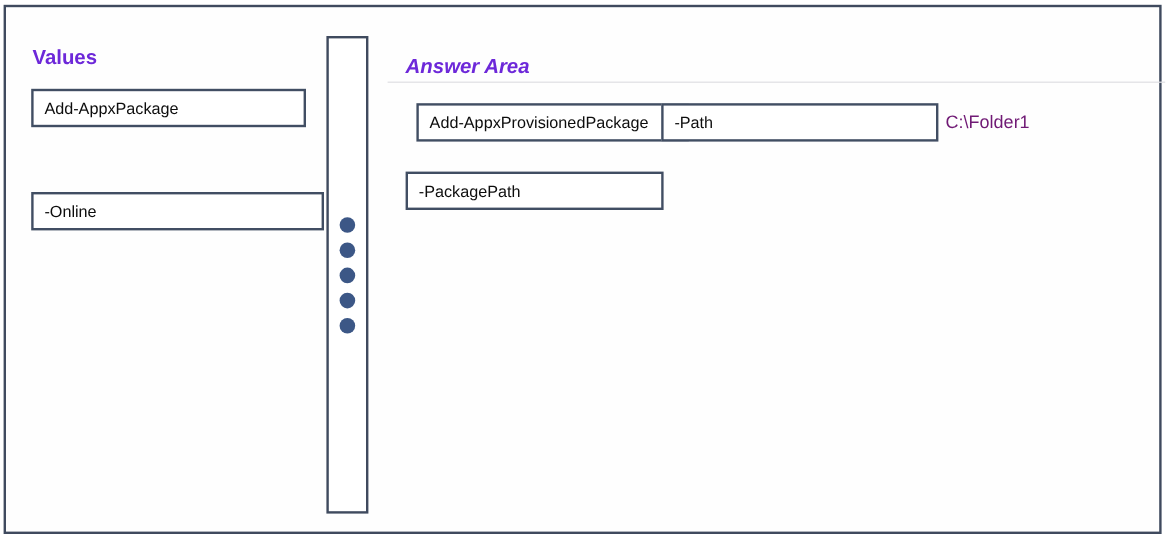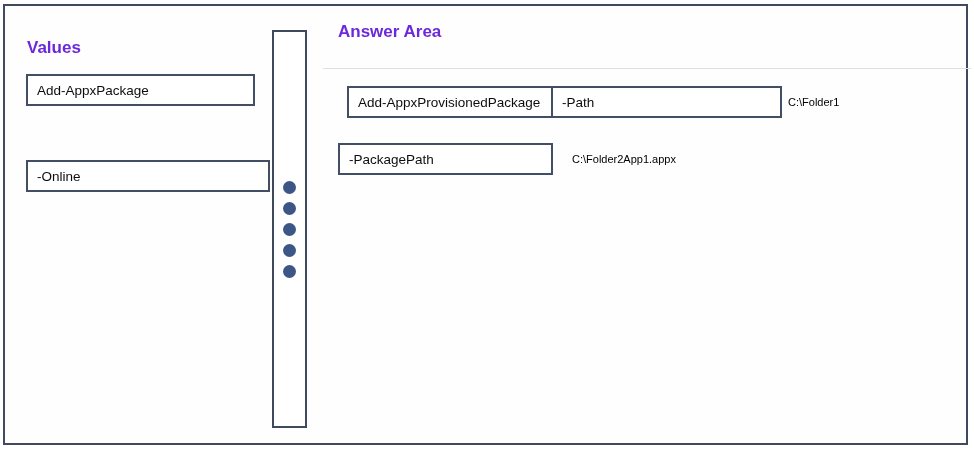--- a/index.html
+++ b/index.html
@@ -17,21 +17,21 @@
     border: 2px solid #3f4a5e;
     background: #fefefe;
   }
   .section-title {
     position: absolute;
     font-size: 17px;
     font-weight: bold;
     color: #6d28d9;
   }
   #values-title { left: 22px; top: 32px; }
-  #answer-title { left: 333px; top: 16px; }
+  #answer-title { left: 333px; top: 40px; font-style: italic; }
 
   .value-box, .slot-box {
     position: absolute;
     height: 32px;
     border: 2px solid #414e63;
     background: #fff;
     display: flex;
     align-items: center;
     padding-left: 9px;
     font-size: 13.5px;
@@ -69,22 +69,22 @@
   #row1-slot1 { left: 318px; top: 80px;  width: 227px; margin-left: 24px; }
   #row1-slot2 { left: 546px; top: 80px;  width: 231px; }
   #row2-slot1 { left: 333px; top: 137px; width: 215px; }
   #row2-slot2 { left: 720px; top: 137px; width: 230px; }
 
   .inline-text {
     position: absolute;
     height: 32px;
     display: flex;
     align-items: center;
-    font-size: 11px;
-    color: #000000;
+    font-size: 15px;
+    color: #701a75;
     white-space: nowrap;
   }
   #row1-text { left: 783px; top: 80px; }
   #row2-text { left: 567px; top: 137px; }
 </style>
 </head>
 <body>
 
 <div class="frame">
 
@@ -117,16 +117,15 @@
   <div class="slot-box" id="row1-slot2">
     <span>-Path</span>
   </div>
 
   <div class="inline-text" id="row1-text">C:\Folder1</div>
 
   <div class="slot-box" id="row2-slot1">
     <span>-PackagePath</span>
   </div>
 
-  <div class="inline-text" id="row2-text">C:\Folder2App1.appx</div>
 
 
 </div>
 
 </body></html>

